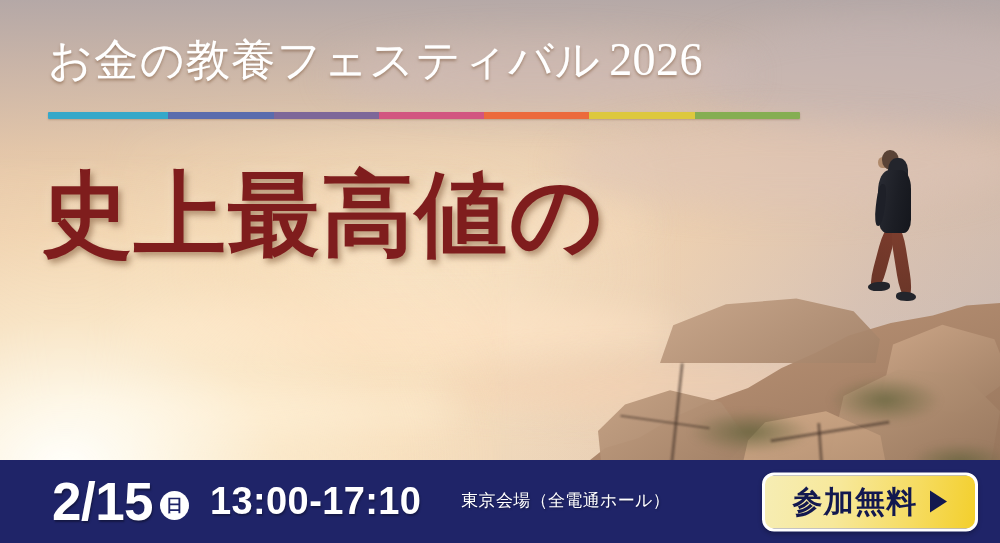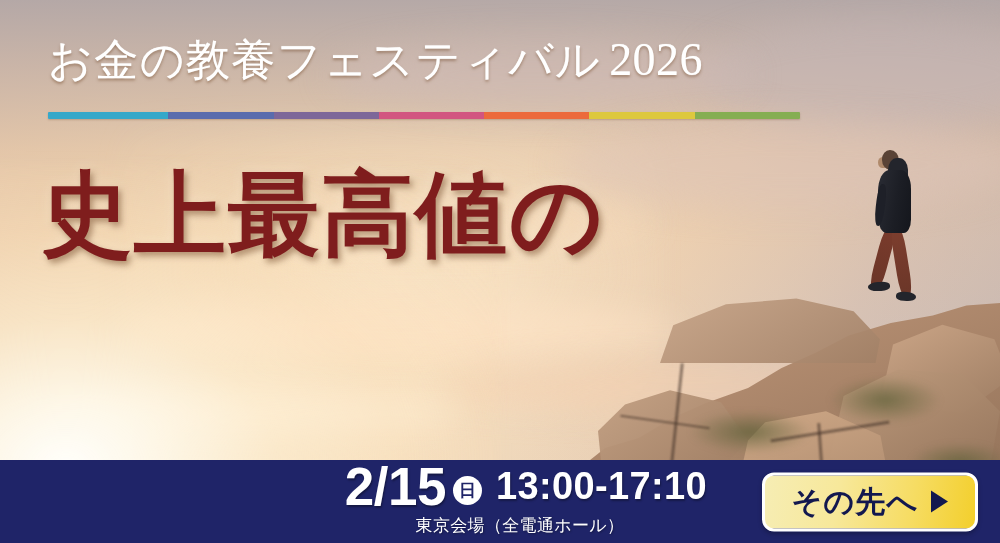--- a/index.html
+++ b/index.html
@@ -264,21 +264,20 @@
   
   .footer-bar {
     position: absolute;
     left: 0;
     bottom: 0;
     width: 1000px;
     height: 83px;
     background: #1f2468;
     display: flex;
     align-items: center;
-    flex-direction: column;
   }
   .date-block {
     display: flex;
     align-items: center;
     margin-left: 52px;
     color: #ffffff;
   }
   .date-big {
     font-family: "Liberation Sans", "DejaVu Sans", sans-serif;
     font-weight: 700;
@@ -299,21 +298,21 @@
     font-size: 17px;
     font-weight: 700;
     margin: 8px 0 0 7px;
     font-family: "Liberation Sans", "DejaVu Sans", sans-serif;
   }
   .time-text {
     font-family: "Liberation Sans", "DejaVu Sans", sans-serif;
     font-weight: 700;
     font-size: 38px;
     letter-spacing: 0.01em;
-    margin-left: 14px;
+    margin-left: 21px;
     color: #ffffff;
     text-shadow: 1px 2px 2px rgba(0,0,0,0.3);
   }
   .venue-block {
     margin-left: 40px;
     color: #ffffff;
     font-family: Liberation Serif, serif;
     font-size: 17px;
     line-height: 1.55;
     letter-spacing: 0.02em;
@@ -420,19 +419,19 @@
       <span class="date-big">2/15</span>
       <span class="day-badge">日</span>
       <span class="time-text">13:00-17:10</span>
     </div>
 
     <div class="venue-block">
       <div>東京会場（全電通ホール）</div>
     </div>
 
     <div class="cta-button">
-      <span class="cta-label">その先へ</span>
+      <span class="cta-label">参加無料</span>
       <span class="cta-arrow"></span>
     </div>
 
   </div>
 
 </div>
 
 </body></html>

